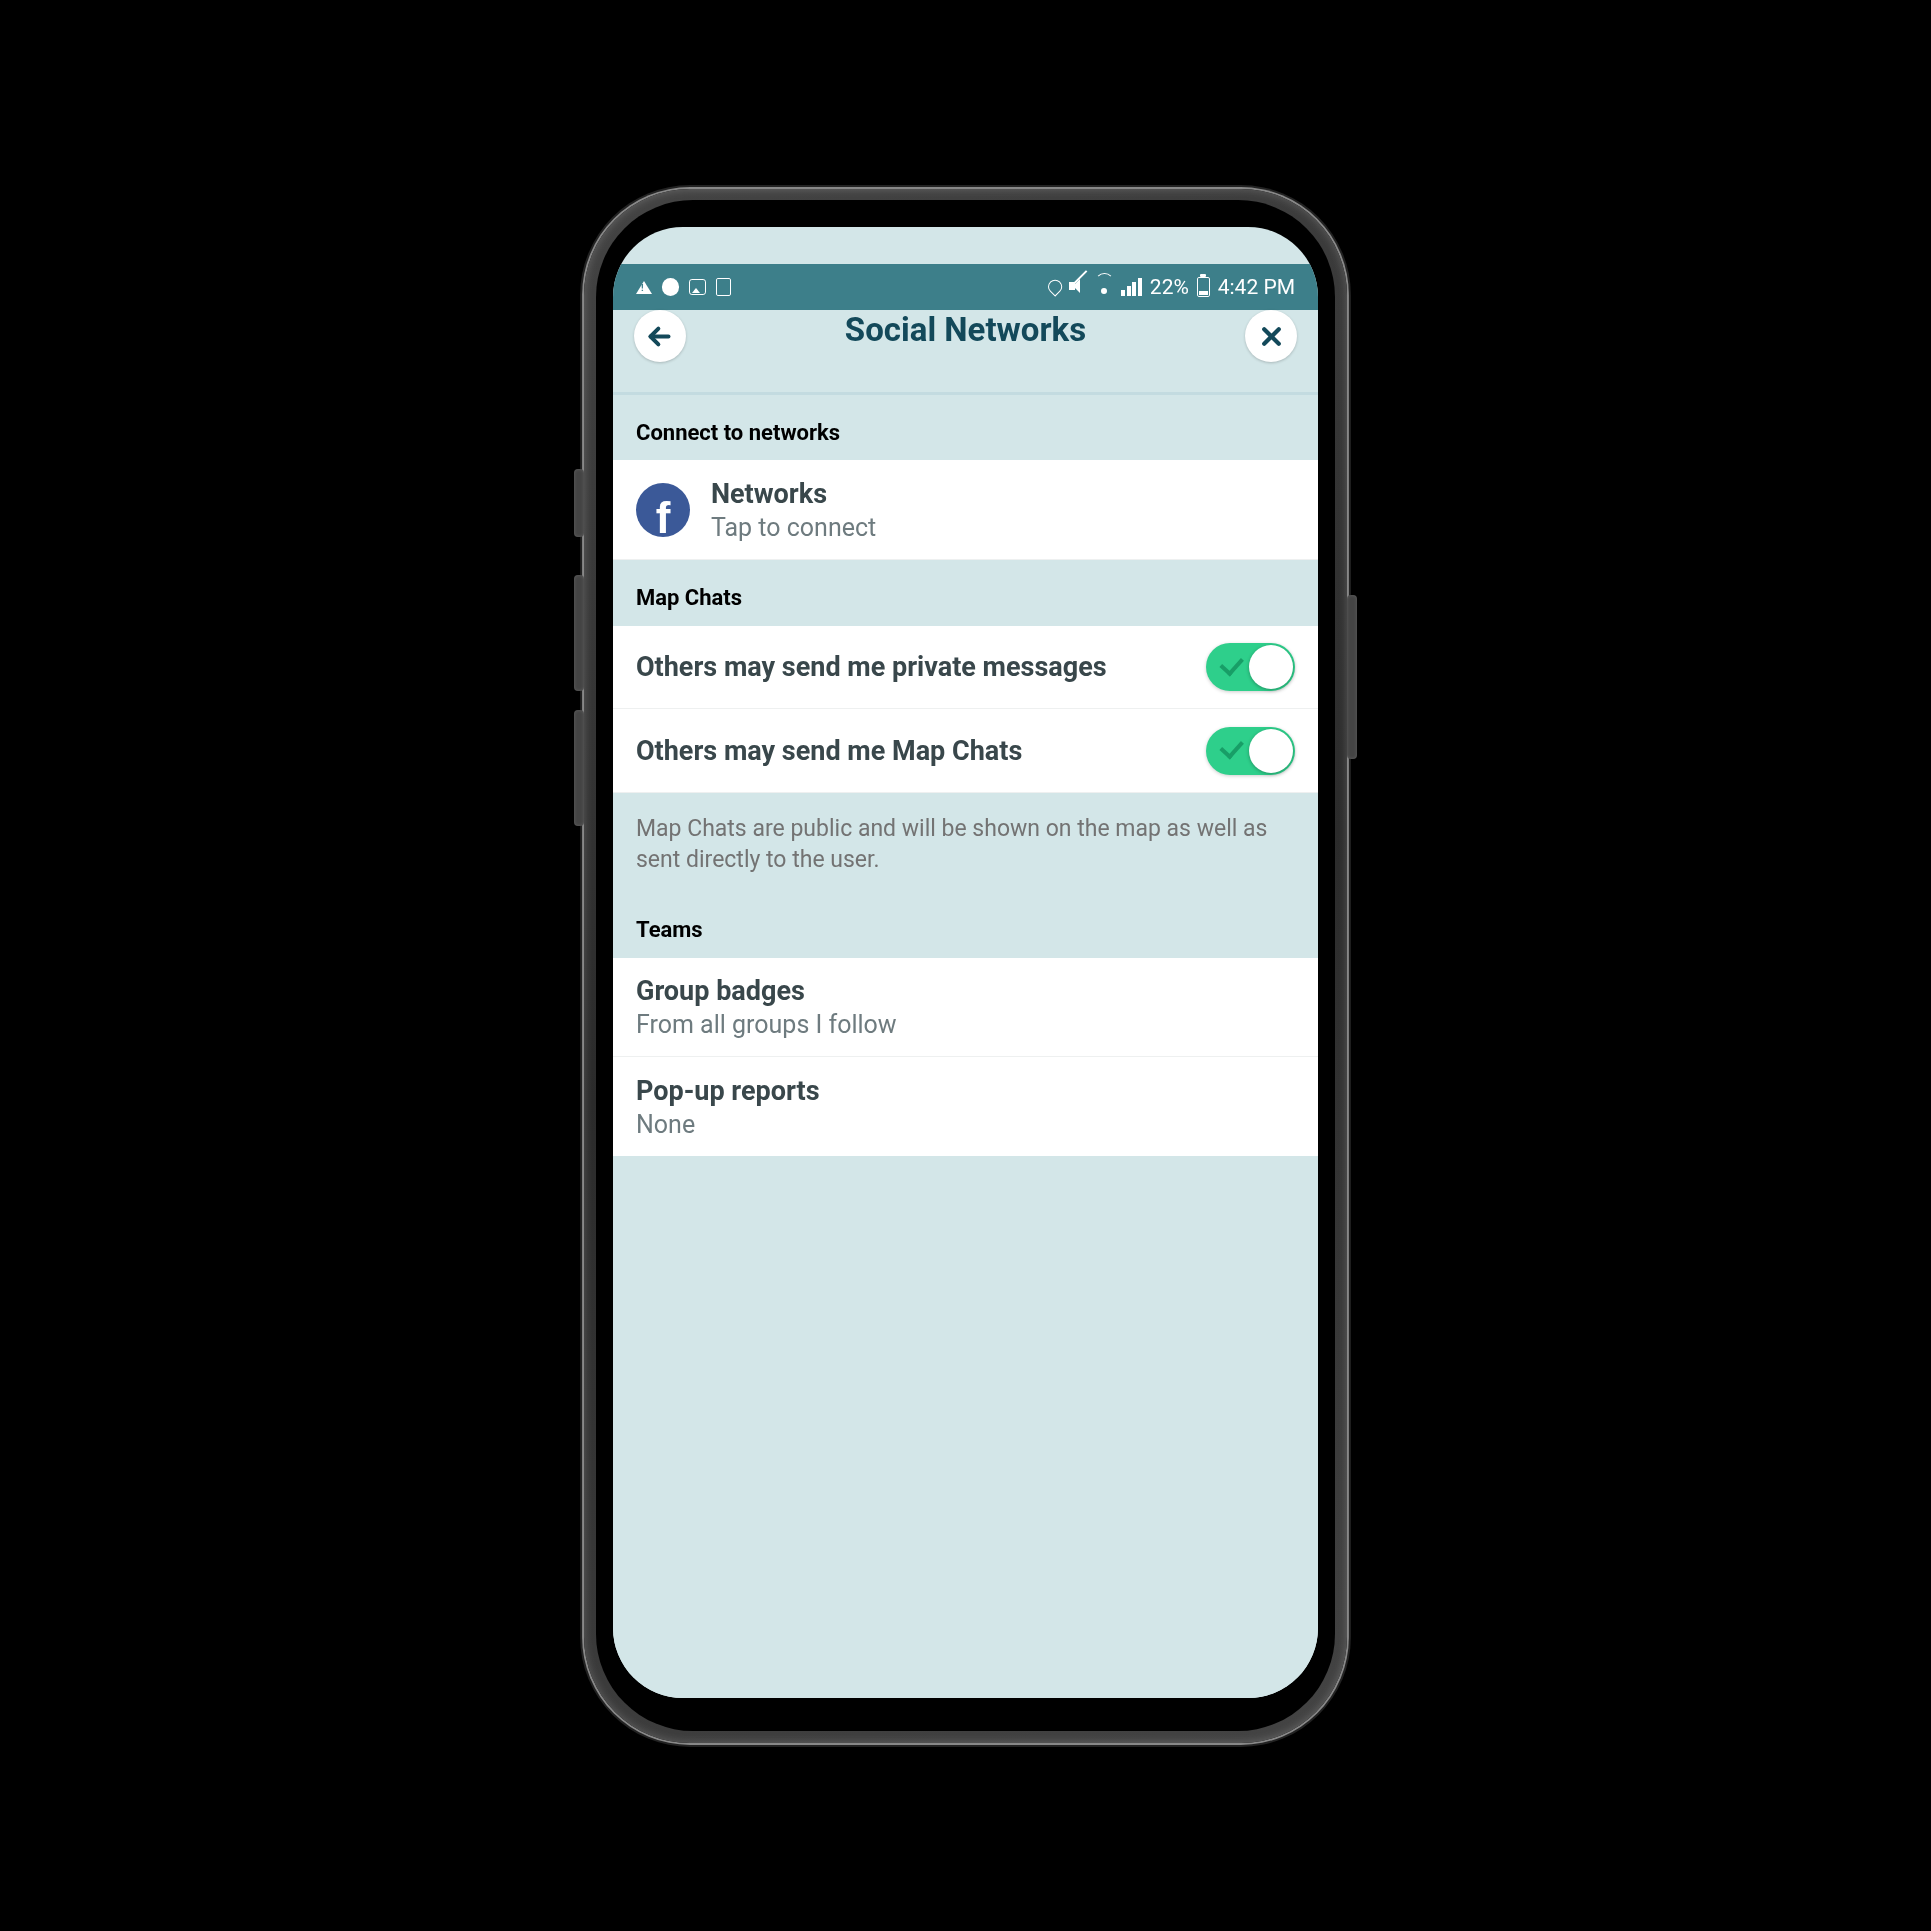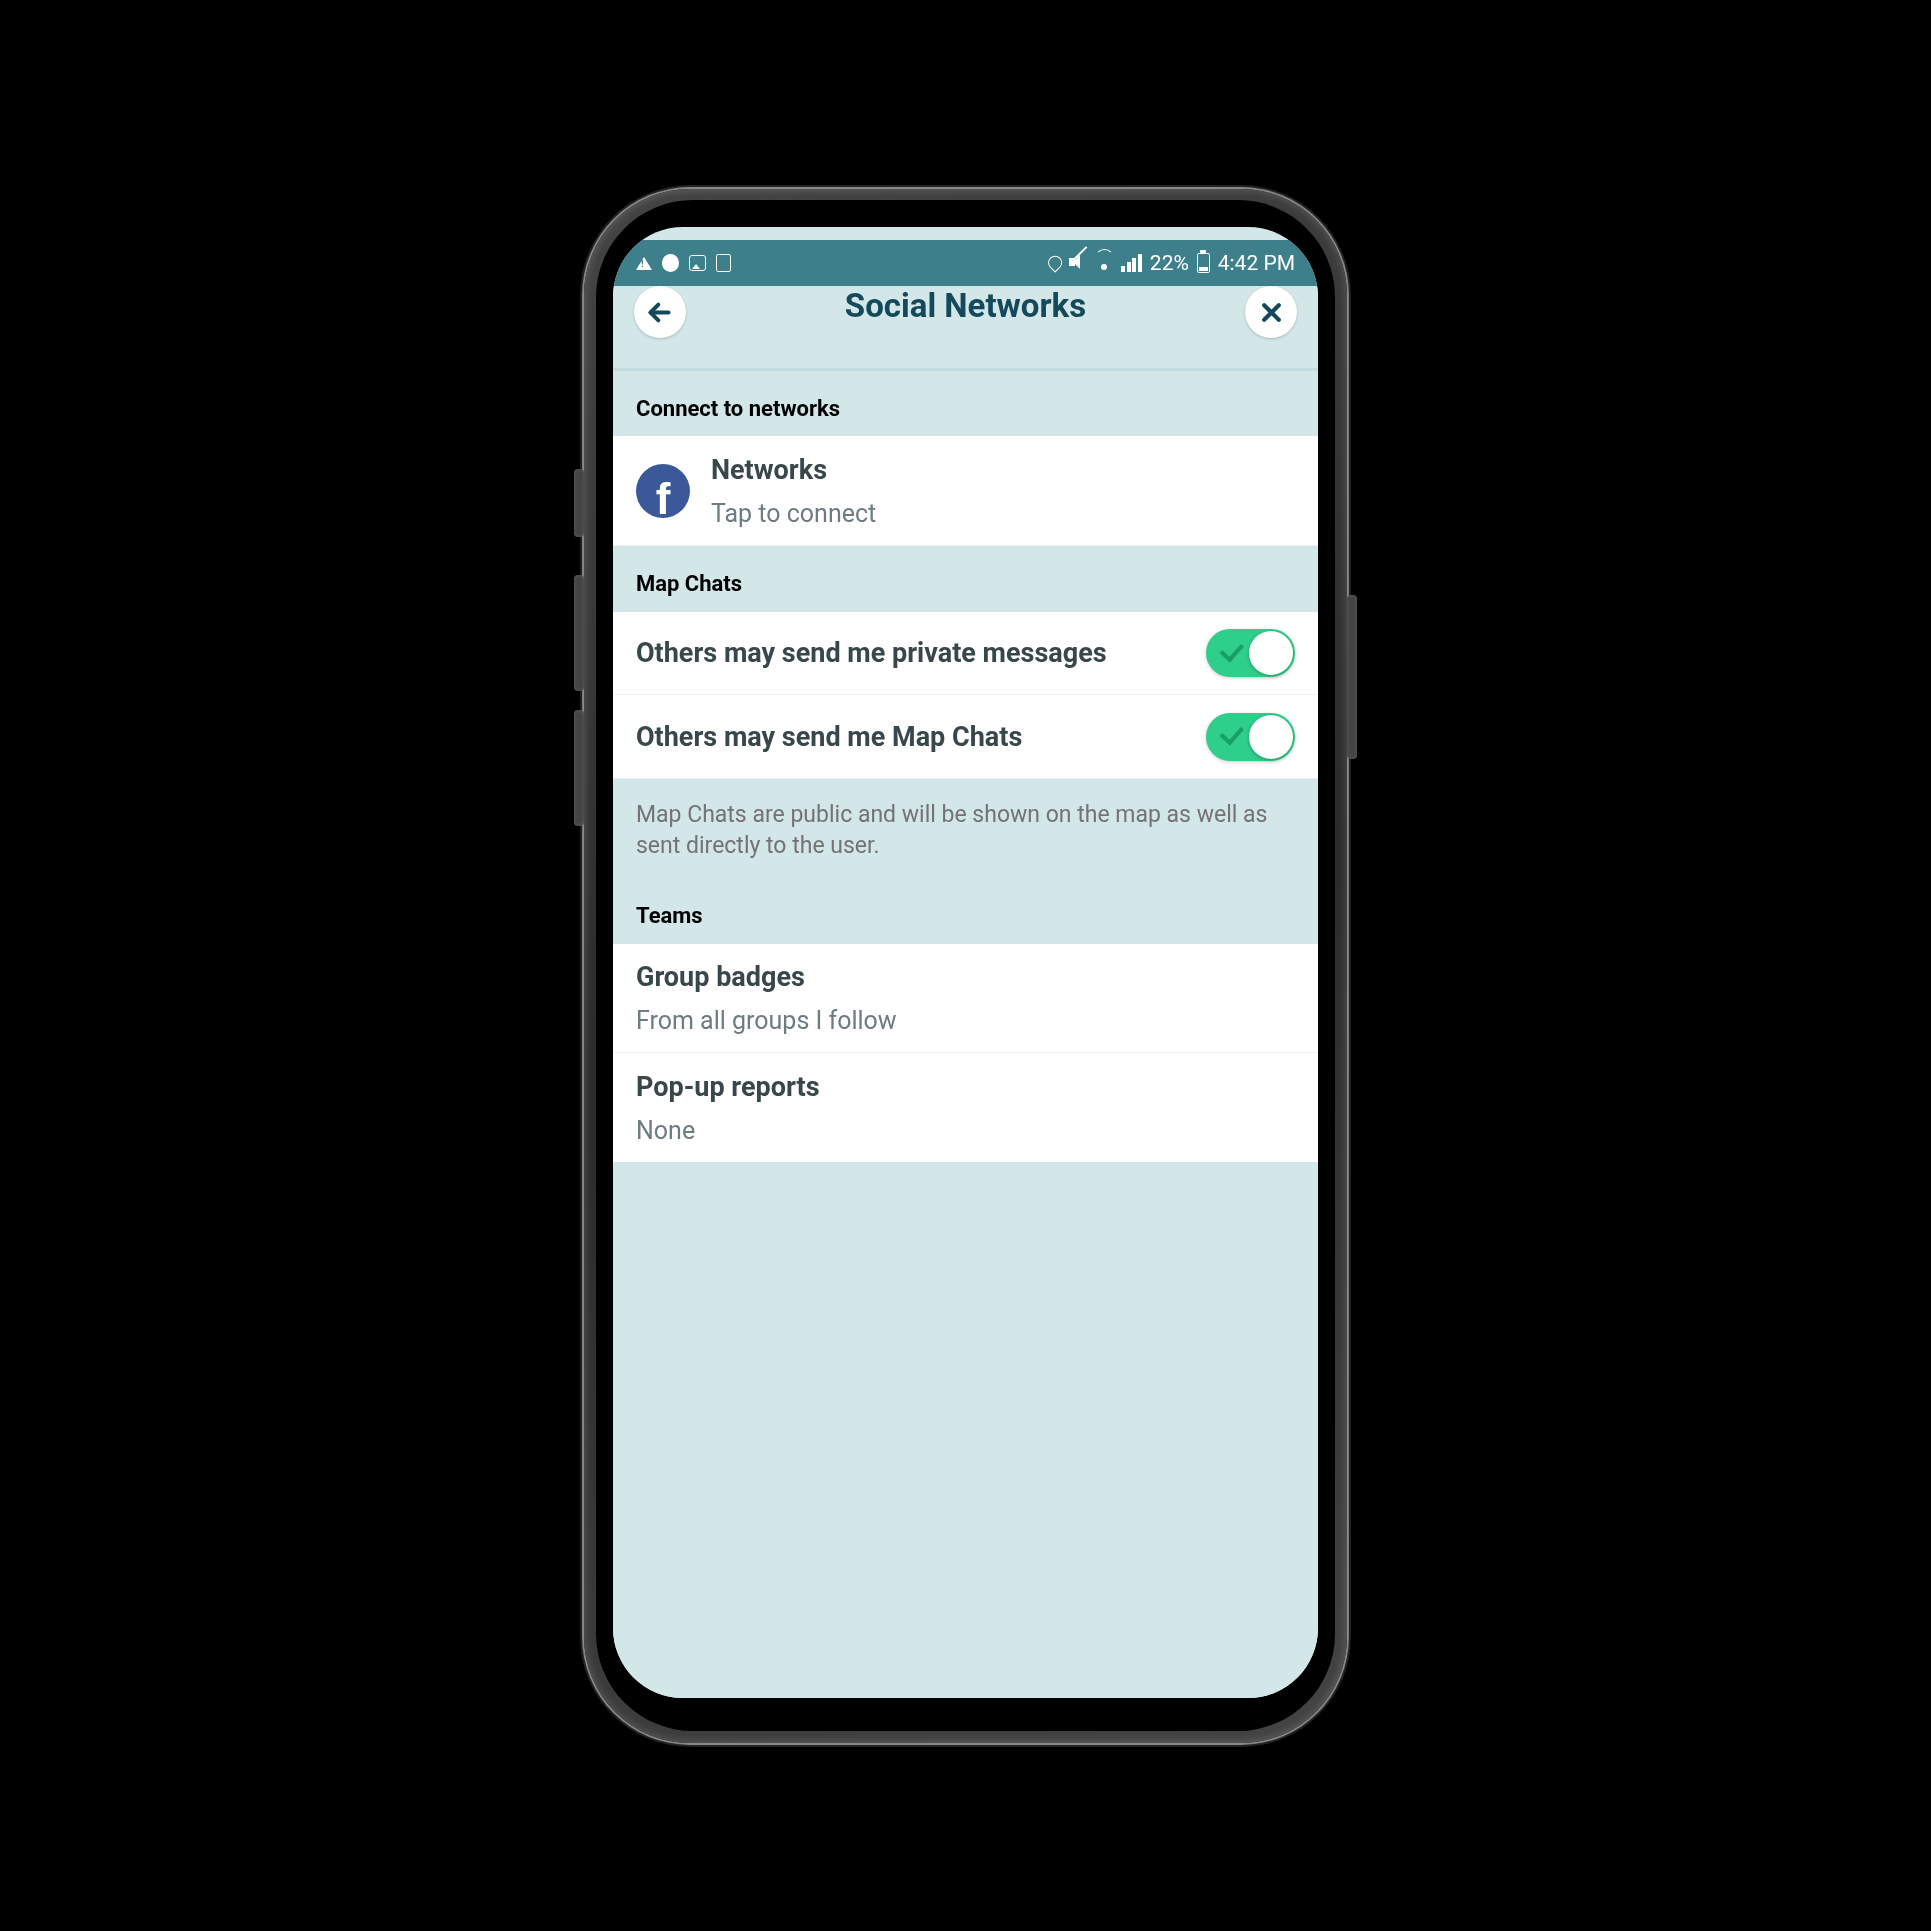--- a/index.html
+++ b/index.html
@@ -57,21 +57,21 @@
   }
 
   
   .status-bar{
     background:#3d7f8a;
     color:#fff;
     height:46px;
     padding:0 23px;
     display:flex; align-items:center; justify-content:space-between;
     font-size:21px;
-    margin-top:13px; 
+    margin-top:37px; 
   }
   .status-left, .status-right{display:flex; align-items:center; gap:9.7px;}
   .status-right{gap:7.7px;}
   .tri{width:0;height:0;border-left:8.7px solid transparent;border-right:8.7px solid transparent;border-bottom:13.5px solid #fff;display:inline-block;position:relative;}
   .tri::after{content:"!";position:absolute;left:-2.9px;top:1.9px;font-size:9.7px;color:#3d7f8a;font-weight:bold;}
   .cookie{width:17.4px;height:17.4px;border-radius:50%;background:#fff;}
   .img-icn{width:17.4px;height:15.4px;border:1.9px solid #fff;border-radius:2.9px;position:relative;}
   .img-icn::after{content:"";position:absolute;bottom:1px;left:1.9px;width:0;height:0;border-left:4.8px solid transparent;border-right:4.8px solid transparent;border-bottom:5.8px solid #fff;}
   .doc-icn{width:15.4px;height:17.4px;border:1.9px solid #fff;border-radius:1.9px;position:relative;}
   .pin{width:13.5px;height:13.5px;border:1.9px solid #fff;border-radius:50% 50% 50% 0;transform:rotate(-45deg);}
@@ -124,21 +124,21 @@
 
   .row{
     background:#fff;
     padding:17.4px 23px;
     display:flex;align-items:center;gap:21px;
     border-bottom:1px solid #eef0f0;
   }
   .row:last-of-type{border-bottom:none;}
   .row .txt{flex:1;}
   .row .title{font-size:27px;font-weight:700;color:#39474b;}
-  .row .sub{font-size:25px;color:#6e7b7f;margin-top:13px;}
+  .row .sub{font-size:25px;color:#6e7b7f;margin-top:3px;}
 
   .fb-icon{width:54px;height:54px;border-radius:50%;background:#3b5998;display:flex;align-items:flex-end;justify-content:center;flex-shrink:0;}
   .fb-icon span{color:#fff;font-size:44px;font-weight:800;font-family:Arial,Helvetica,sans-serif;transform:translateY(5.8px);}
 
   .toggle{
     width:89px;height:48px;border-radius:29px;
     background:#2ecf8b;
     position:relative;flex-shrink:0;
     box-shadow:0 1px 3.9px rgba(0,0,0,.2);
   }

